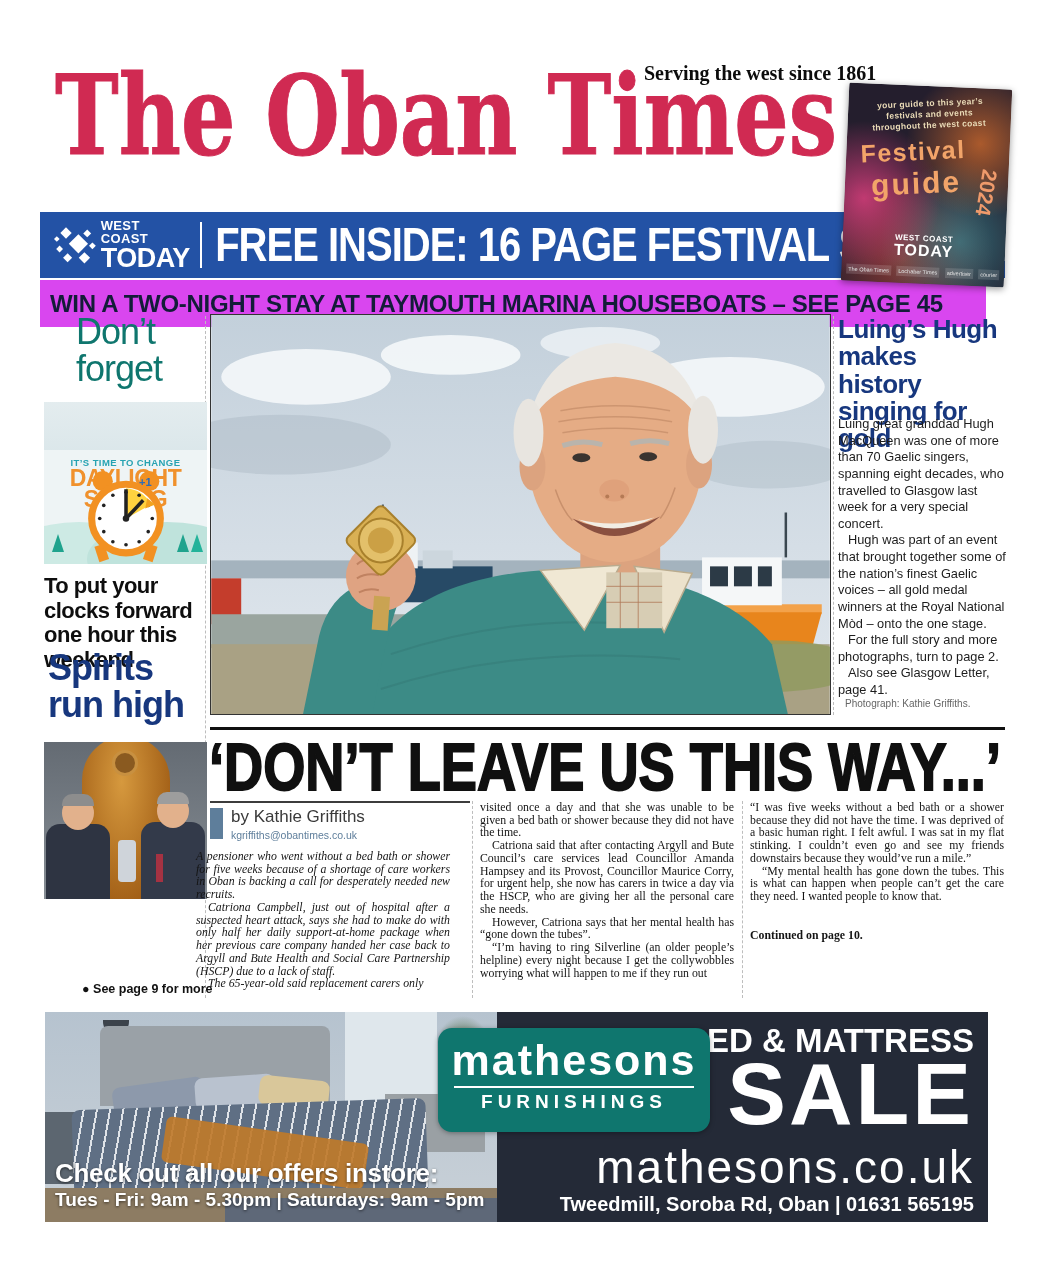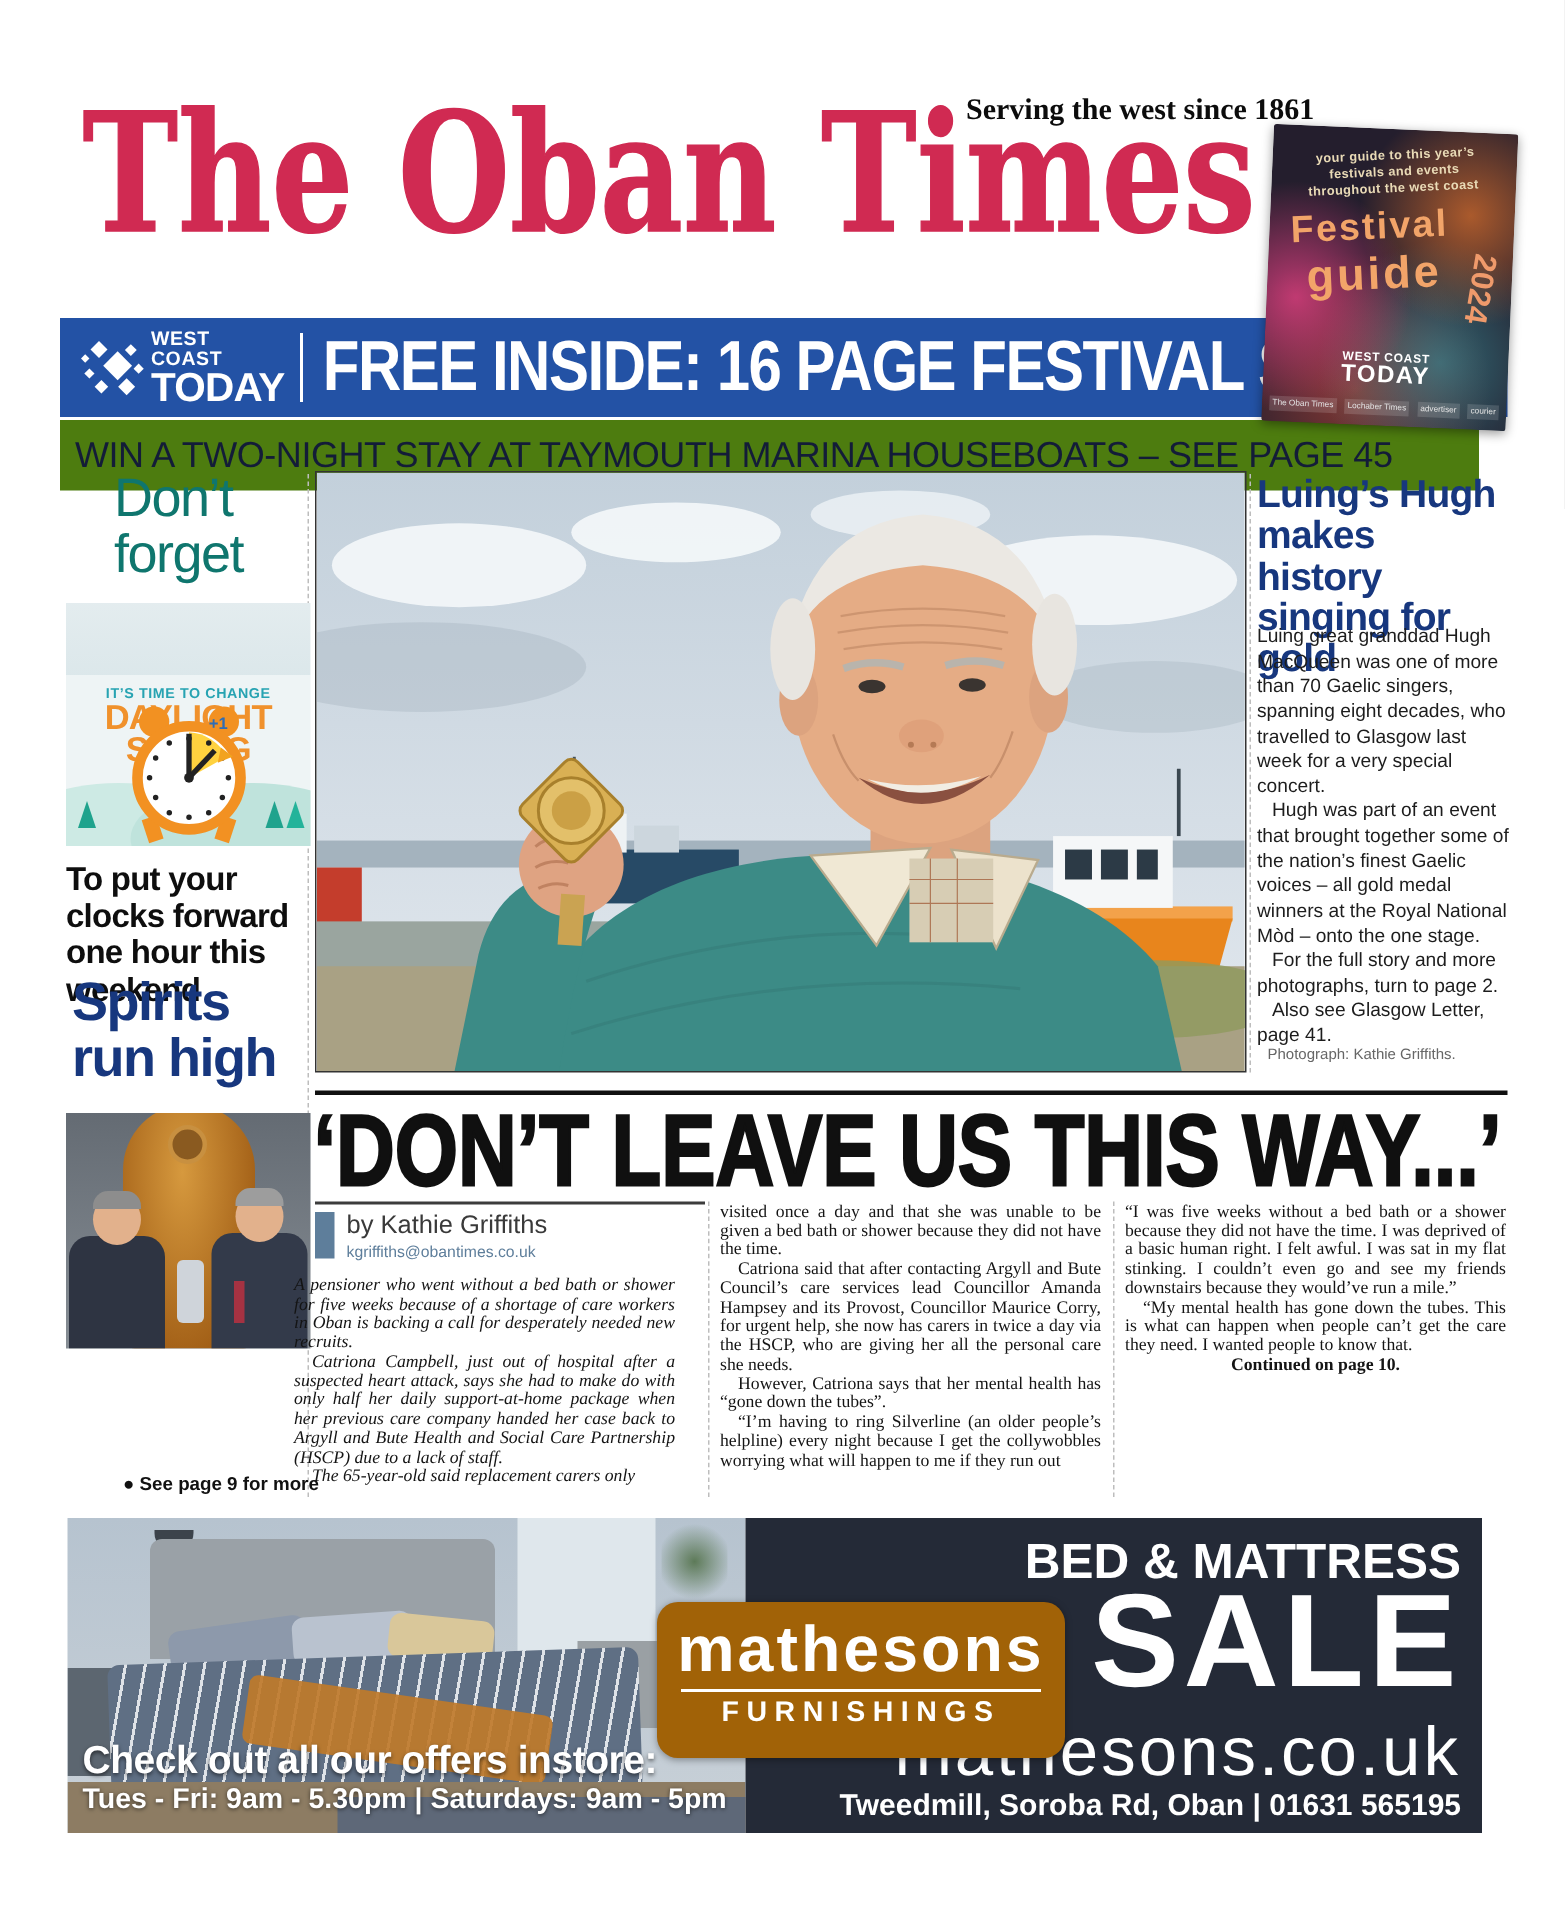--- a/index.html
+++ b/index.html
@@ -40,22 +40,22 @@
 
   
   #banner{left:40px;top:212px;width:965px;height:66px;background:#2352a5;display:flex;align-items:center;
      padding-left:14px;box-sizing:border-box;}
   .banner-brand{color:#fff;line-height:1;margin-left:5px;}
   .bb-top{font-size:13px;font-weight:700;letter-spacing:.4px;}
   .bb-bot{font-size:27px;font-weight:800;letter-spacing:-.5px;}
   .banner-div{width:3px;height:46px;background:#fff;margin:0 13px 0 10px;}
   #banner-headline{color:#fff;font-size:40px;font-weight:800;letter-spacing:-1px;white-space:nowrap;
      transform:scaleY(1.18);transform-origin:left center;}
-  #winstrip{left:40px;top:280px;width:946px;height:47px;background:#4d7c0f;color:#131c38;font-size:24px;
-     font-weight:400;display:flex;align-items:center;padding-left:10px;box-sizing:border-box;letter-spacing:-.3px;white-space:nowrap;}
+  #winstrip{left:40px;top:280px;width:946px;height:47px;background:#d946ef;color:#131c38;font-size:24px;
+     font-weight:700;display:flex;align-items:center;padding-left:10px;box-sizing:border-box;letter-spacing:-.3px;white-space:nowrap;}
 
   
   #dont-forget{left:48px;top:314px;width:160px;font-size:36px;font-weight:400;color:#0f766e;line-height:1.02;letter-spacing:-1px;margin-left:28px;}
   #daylight{left:44px;top:402px;width:163px;height:162px;background:#eef4f5;overflow:hidden;}
   .dl-kicker{margin-top:7px;text-align:center;font-size:9.5px;font-weight:800;color:#27a3b2;letter-spacing:.4px;}
   .dl-title{text-align:center;font-size:23px;font-weight:800;color:#f0912c;line-height:.92;letter-spacing:-.5px;}
   .hill{position:absolute;border-radius:50%;}
   #hill1{left:-40px;bottom:-28px;width:150px;height:70px;background:#cdeae4;}
   #hill2{right:-40px;bottom:-32px;width:160px;height:74px;background:#bfe3dc;}
   #city{left:0;right:0;bottom:28px;height:48px;background:linear-gradient(#dfe9ec,#d4e2e6);opacity:.7;}
@@ -100,21 +100,21 @@
   #byline-square{width:13px;height:31px;background:#5e7e9b;margin-right:8px;}
   #byline-author{font-size:17px;color:#3a3a3a;line-height:1.1;}
   #byline-email{font-size:10.5px;color:#5e7e9b;margin-top:2px;}
   .ncol{position:absolute;width:254px;font-family:"Liberation Serif",serif;font-size:11.8px;line-height:1.08;
      color:#141414;text-align:justify;}
   .ncol p{margin:0;}
   .ncol p + p{text-indent:12px;}
   #ncol1{left:196px;top:850px;height:148px;font-style:italic;}
   #ncol2{left:480px;top:801px;height:197px;}
   #ncol3{left:750px;top:801px;height:197px;}
-  #continued{font-weight:700;text-align:center;font-family:"Liberation Serif",serif;}
+  #continued{font-weight:700;text-align:left;font-family:"Liberation Serif",serif;margin-top:26px;}
   .vsep{position:absolute;border-left:1px dashed #bdbdbd;}
   #sep-left{left:205px;top:316px;height:682px;}
   #sep-right{left:833px;top:316px;height:399px;}
   #sep-c1{left:472px;top:801px;height:197px;}
   #sep-c2{left:742px;top:801px;height:197px;}
 
   
   #ad{left:45px;top:1012px;width:943px;height:210px;}
   #ad-photo{position:absolute;left:0;top:0;width:452px;height:210px;overflow:hidden;background:linear-gradient(#b6c3cf,#c9d1d8);}
   .bp{position:absolute;}
@@ -130,22 +130,22 @@
   #bp-pillow3{left:214px;top:66px;width:70px;height:30px;background:#d9c79a;border-radius:8px;transform:rotate(6deg);}
   #bp-duvet{left:28px;top:92px;width:354px;height:96px;border-radius:8px;transform:rotate(-2deg);
      background:repeating-linear-gradient(102deg,#5f6f84 0 11px,#dfe3e8 11px 13px);}
   #bp-throw{left:118px;top:118px;width:204px;height:46px;background:#bf7a2a;transform:rotate(8deg);border-radius:6px;opacity:.92;}
   #bp-floor{left:0;top:176px;width:452px;height:34px;background:#8d7c63;}
   #bp-rug{left:180px;top:186px;width:272px;height:24px;background:#5e6878;}
   #ad-overlay{position:absolute;left:10px;bottom:10px;color:#fff;text-shadow:0 1px 3px rgba(0,0,0,.6);line-height:1.2;}
   #ad-ol1{font-size:26px;font-weight:800;letter-spacing:-.3px;}
   #ad-ol2{font-size:19px;font-weight:700;}
   #ad-dark{position:absolute;left:452px;top:0;width:491px;height:210px;background:#242a37;}
-  #ad-red{position:absolute;left:393px;top:16px;width:272px;height:104px;background:#a16207;border-radius:14px;
-     color:#fff;text-align:center;box-shadow:0 1px 5px rgba(0,0,0,.35);z-index:2;margin-top:40px;}
+  #ad-red{position:absolute;left:393px;top:16px;width:272px;height:104px;background:#0f766e;border-radius:14px;
+     color:#fff;text-align:center;box-shadow:0 1px 5px rgba(0,0,0,.35);z-index:2;}
   #ad-red-name{font-size:43px;font-weight:700;letter-spacing:2px;line-height:1;margin-top:11px;}
   #ad-red-rule{height:2px;background:#fff;margin:4px 16px 3px;}
   #ad-red-sub{font-size:19px;font-weight:700;letter-spacing:5px;}
   .ad-dk{position:absolute;color:#fff;right:14px;white-space:nowrap;}
   #ad-bm{top:10px;font-size:33px;font-weight:800;}
   #ad-sale{top:38px;font-size:88px;font-weight:800;letter-spacing:3px;line-height:1;}
   #ad-web{top:128px;font-size:46px;font-weight:400;letter-spacing:2px;}
   #ad-addr{top:181px;font-size:20px;font-weight:700;}
 </style>
 </head>

